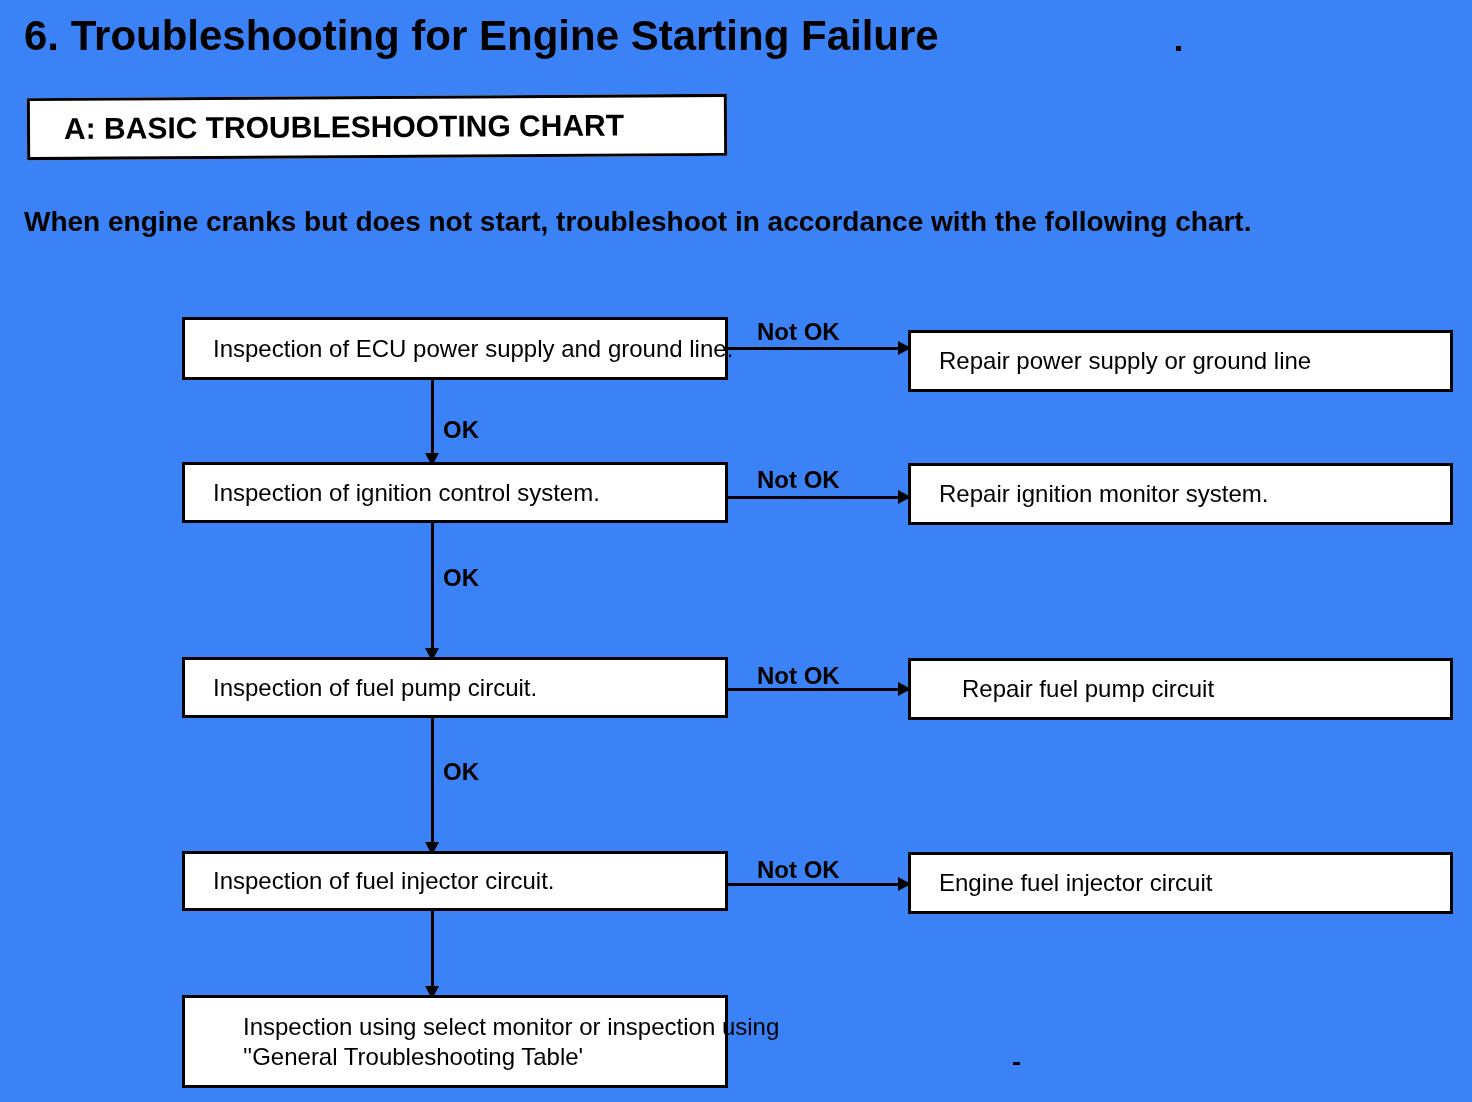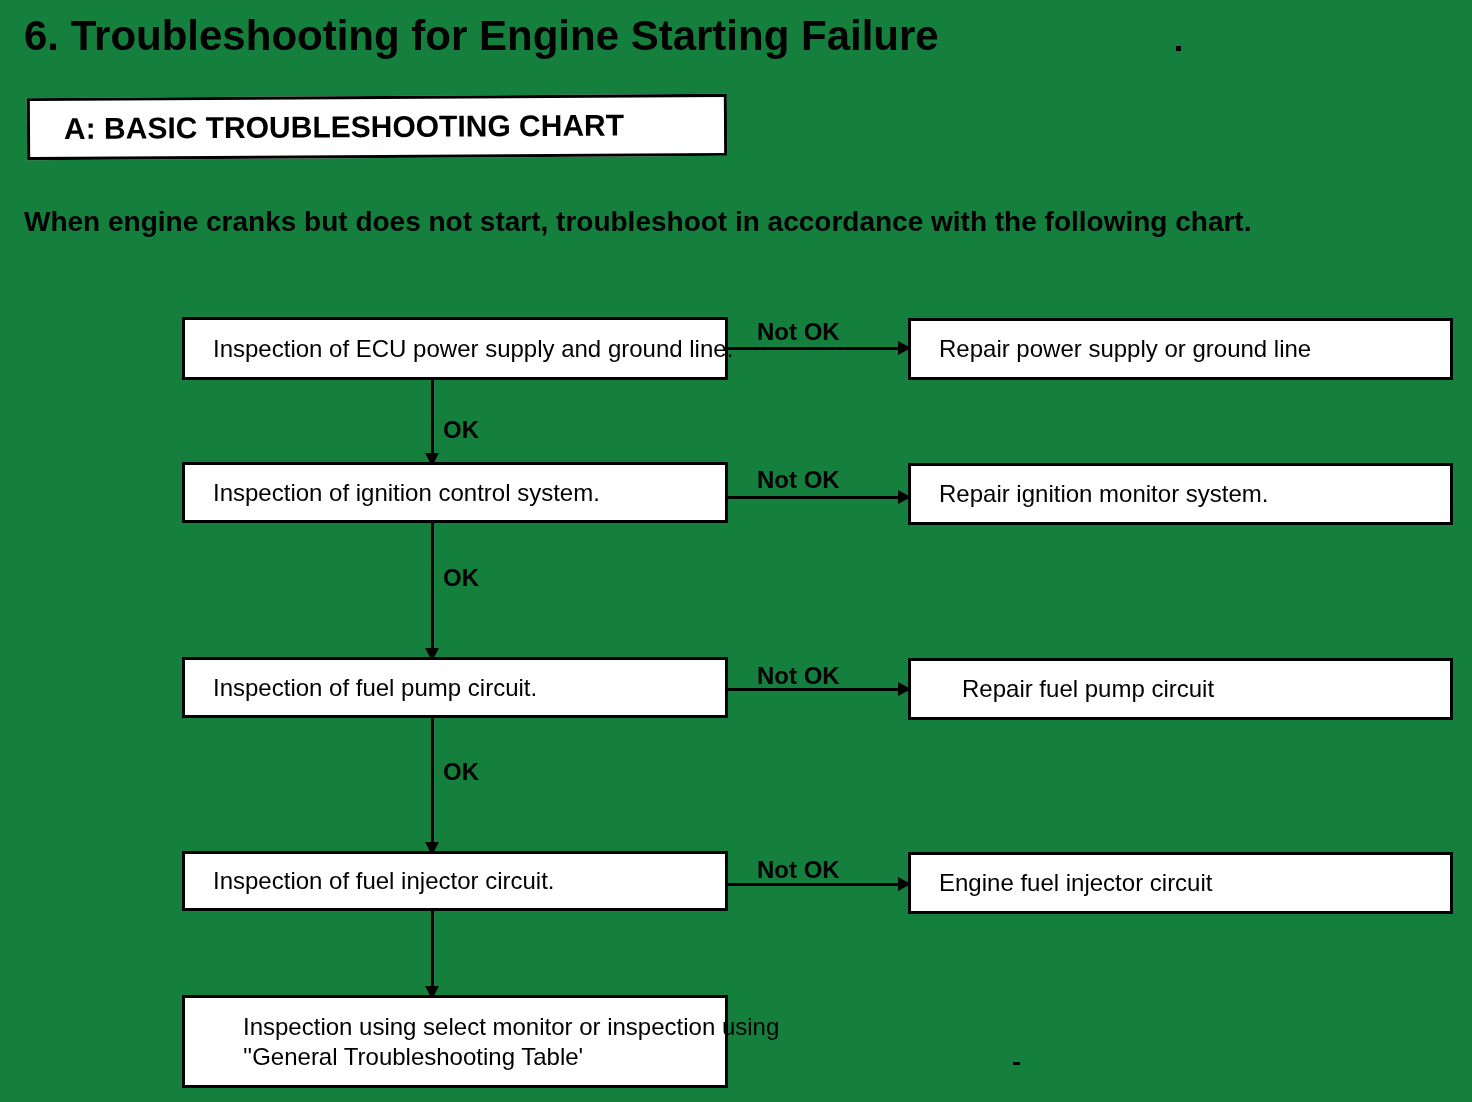--- a/index.html
+++ b/index.html
@@ -1,20 +1,20 @@
 <!DOCTYPE html>
 <html><head>
 <meta charset="utf-8">
 <style>
   html, body { margin: 0; padding: 0; background: #ffffff; }
   .page {
     position: relative;
     width: 1472px;
     height: 1102px;
-    background: #15803d;
+    background: #3b82f6;
     color: #000000;
     font-family: "Liberation Sans", sans-serif;
     overflow: hidden;
   }
   .page-title {
     position: absolute;
     left: 24px; top: 12px;
     font-size: 42px;
     font-weight: bold;
     letter-spacing: 0px;
@@ -115,21 +115,21 @@
     <span class="heading-text">A: BASIC TROUBLESHOOTING CHART</span>
   </div>
 
   <div class="intro-text">When engine cranks but does not start, troubleshoot in accordance with the following chart.</div>
 
   <div class="fbox inspect" style="top:317px;height:63px;">
     <span class="btxt">Inspection of ECU power supply and ground line.</span>
   </div>
   <div class="flow-label" style="left:757px;top:318px;">Not OK</div>
   <div class="hline" style="top:347px;"></div>
-  <div class="fbox repair" style="top:318px;height:62px;">
+  <div class="fbox repair" style="top:330px;height:62px;">
     <span class="btxt">Repair power supply or ground line</span>
   </div>
 
   <div class="vline" style="top:378px;height:86px;"></div>
   <div class="flow-label" style="left:443px;top:416px;">OK</div>
 
   <div class="fbox inspect" style="top:462px;height:61px;">
     <span class="btxt">Inspection of ignition control system.</span>
   </div>
   <div class="flow-label" style="left:757px;top:466px;">Not OK</div>

